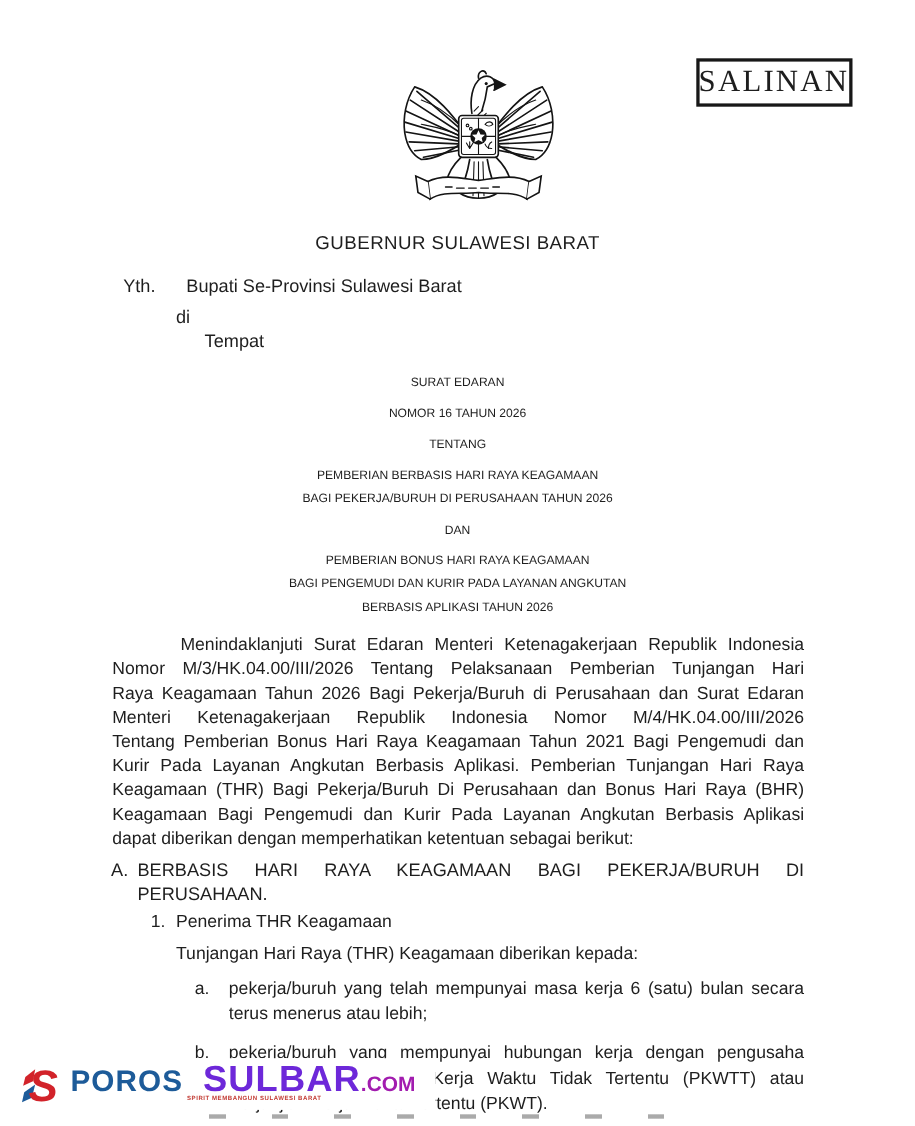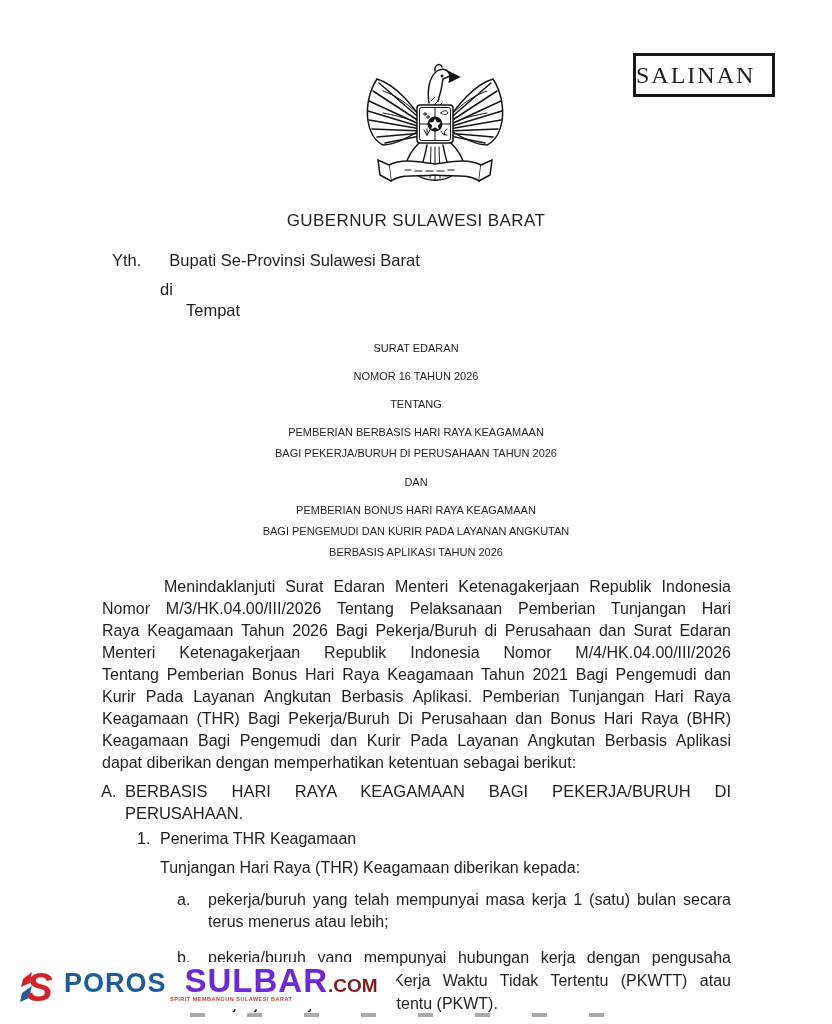--- a/index.html
+++ b/index.html
@@ -2,22 +2,22 @@
 <html><head>
 <meta charset="utf-8">
 <style>
   html,body{margin:0;padding:0;background:#ffffff;}
   .page{position:relative;width:832px;height:1024px;background:#fff;overflow:hidden;
         font-family:"Liberation Sans",sans-serif;color:#1e1e1e;}
   .abs{position:absolute;}
 
   
   .salinan{left:633px;top:53px;width:136px;height:38px;border:3px solid #171717;
-           display:flex;align-items:center;justify-content:flex-start;
-           font-family:"Liberation Serif",serif;font-size:24px;letter-spacing:2px;}
+           display:flex;align-items:center;justify-content:flex-end;
+           font-family:"Liberation Serif",serif;font-size:28px;letter-spacing:2px;}
 
   
   .emblem{left:361px;top:57px;width:148px;height:142px;}
   .gov{left:0;top:211px;width:832px;text-align:center;font-size:17px;letter-spacing:.4px;}
 
   
   .addr{left:112px;top:250px;font-size:16.5px;line-height:20px;}
   .addr-row1{display:flex;gap:28px;}
   .addr-di{margin:9px 0 1px 48px;}
   .addr-tempat{margin-left:74px;}
@@ -183,21 +183,21 @@
 
   <div class="abs item1">
     <div class="lbl">1.</div>
     <div>Penerima THR Keagamaan</div>
   </div>
   <div class="abs intro">Tunjangan Hari Raya (THR) Keagamaan diberikan kepada:</div>
 
   <div class="abs itema">
     <div class="lbl">a.</div>
     <div class="lines just">
-        <div class="ln">pekerja/buruh yang telah mempunyai masa kerja 1 (satu) bulan secara</div>
+        <div class="ln">pekerja/buruh yang telah mempunyai masa kerja 6 (satu) bulan secara</div>
         <div class="ln ln-last">terus menerus atau lebih;</div>
       </div>
   </div>
 
   <div class="abs itemb">
     <div class="lbl">b.</div>
     <div class="lines just">
         <div class="ln">pekerja/buruh yang mempunyai hubungan kerja dengan pengusaha</div>
         <div class="ln">berdasarkan Perjanjian Kerja Waktu Tidak Tertentu (PKWTT) atau</div>
         <div class="ln ln-last">Perjanjian Kerja Waktu Tertentu (PKWT).</div>
@@ -208,20 +208,20 @@
     <div class="wm-icon">
       <svg viewBox="0 0 36 44" width="36" height="44" aria-hidden="true">
         <polygon points="3,16 12,9 10,20 1,24" fill="#d2232a"></polygon>
         <polygon points="2,30 12,23 9,35 0,39" fill="#1d5b99"></polygon>
         <text x="6" y="38" font-family="Liberation Sans, sans-serif" font-style="italic" font-weight="700" font-size="40" fill="#d2232a">S</text>
       </svg>
     </div>
     <div class="wm-text">
       <span class="wm-poros" style="color: rgb(29, 91, 153);">POROS</span>
       <span class="wm-sulbar" style="color: #6d28d9;">SULBAR</span>
-      <span class="wm-tld" style="color: #7f1d1d;">.COM</span>
+      <span class="wm-tld" style="color: #a21caf;">.COM</span>
     </div>
     <div class="wm-tagline">SPIRIT MEMBANGUN SULAWESI BARAT</div>
   </div>
 
   <div class="abs cutline"></div>
 
 </div>
 
 </body></html>

